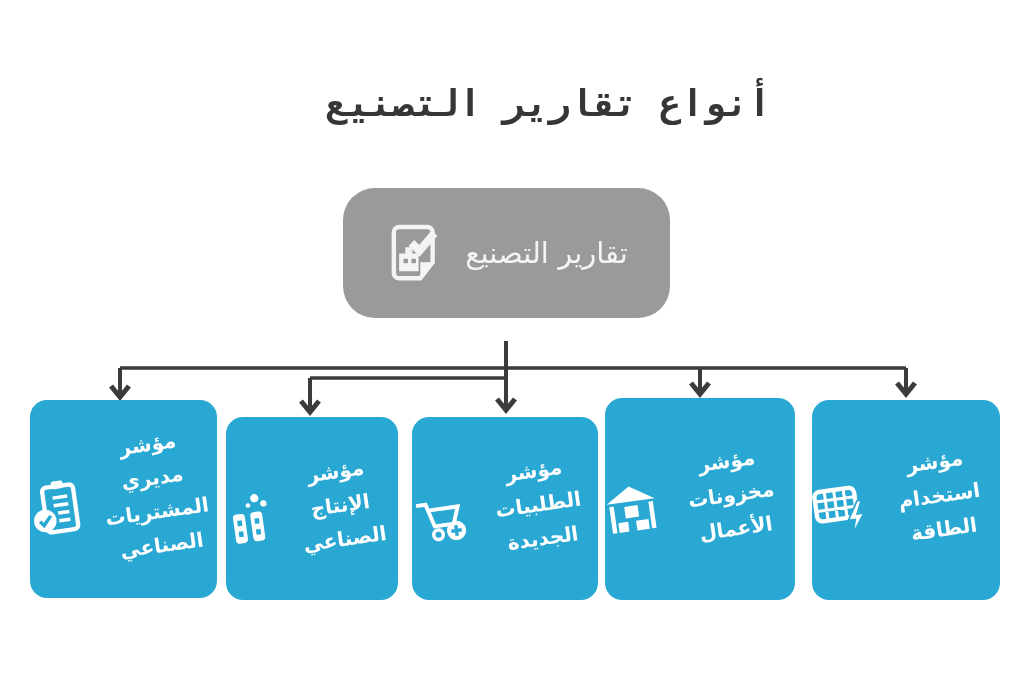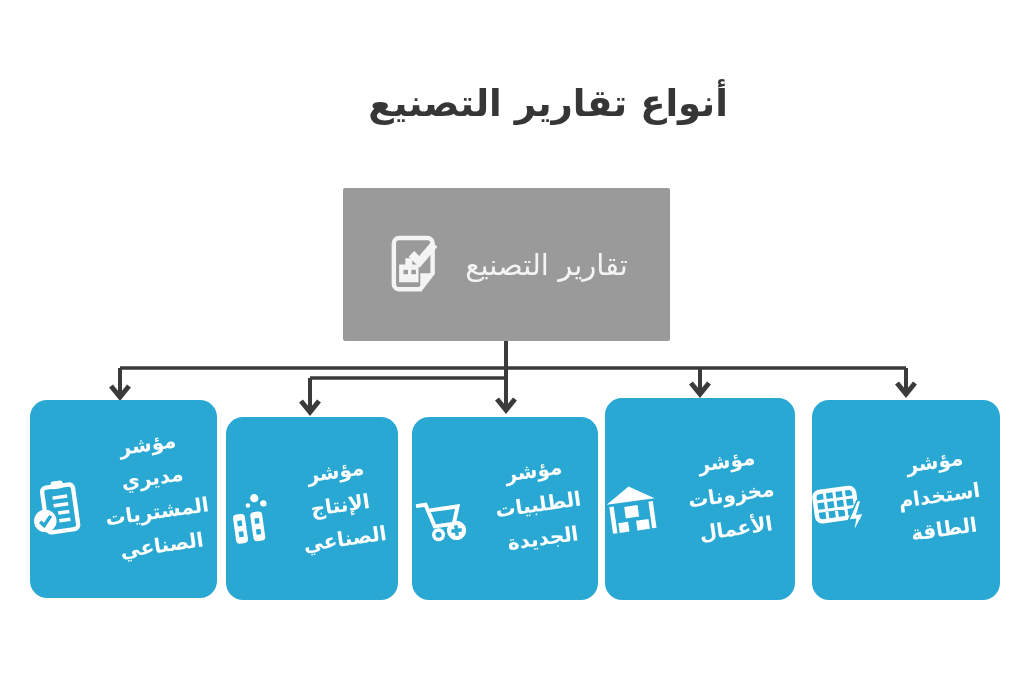--- a/index.html
+++ b/index.html
@@ -4,26 +4,26 @@
 <style>
   html,body{margin:0;padding:0;background:#fff;}
   .canvas{
     position:relative;width:1024px;height:683px;overflow:hidden;
     background:var(--canvas-bg,#ffffff);
     font-family:"DejaVu Sans",sans-serif;
   }
   .title{
     position:absolute;left:72px;right:0;top:82px;margin:0;
     text-align:center;font-size:37px;font-weight:700;
-    color:var(--title-text,#363636);letter-spacing:-1px;
+    color:var(--title-text,#363636);letter-spacing:-1px;font-family:Liberation Mono, monospace;
   }
   .connectors{position:absolute;left:0;top:0;width:1024px;height:683px;pointer-events:none;}
   .node{position:absolute;display:flex;align-items:center;justify-content:center;box-sizing:border-box;}
   .root{
-    left:343px;top:188px;width:327px;height:153px;border-radius:2px;
+    left:343px;top:188px;width:327px;height:130px;border-radius:32px;
     background:var(--node-gray,#9a9a9a);gap:20px;
   }
   .root-label{
     color:#f4f4f4;font-size:29px;font-weight:400;direction:rtl;white-space:nowrap;
   }
   .child{
     background:var(--node-blue,#29a8d3);border-radius:17px;
   }
   .b1{left:30px;top:400px;width:187px;height:198px;}
   .b2{left:226px;top:417px;width:172px;height:183px;}

